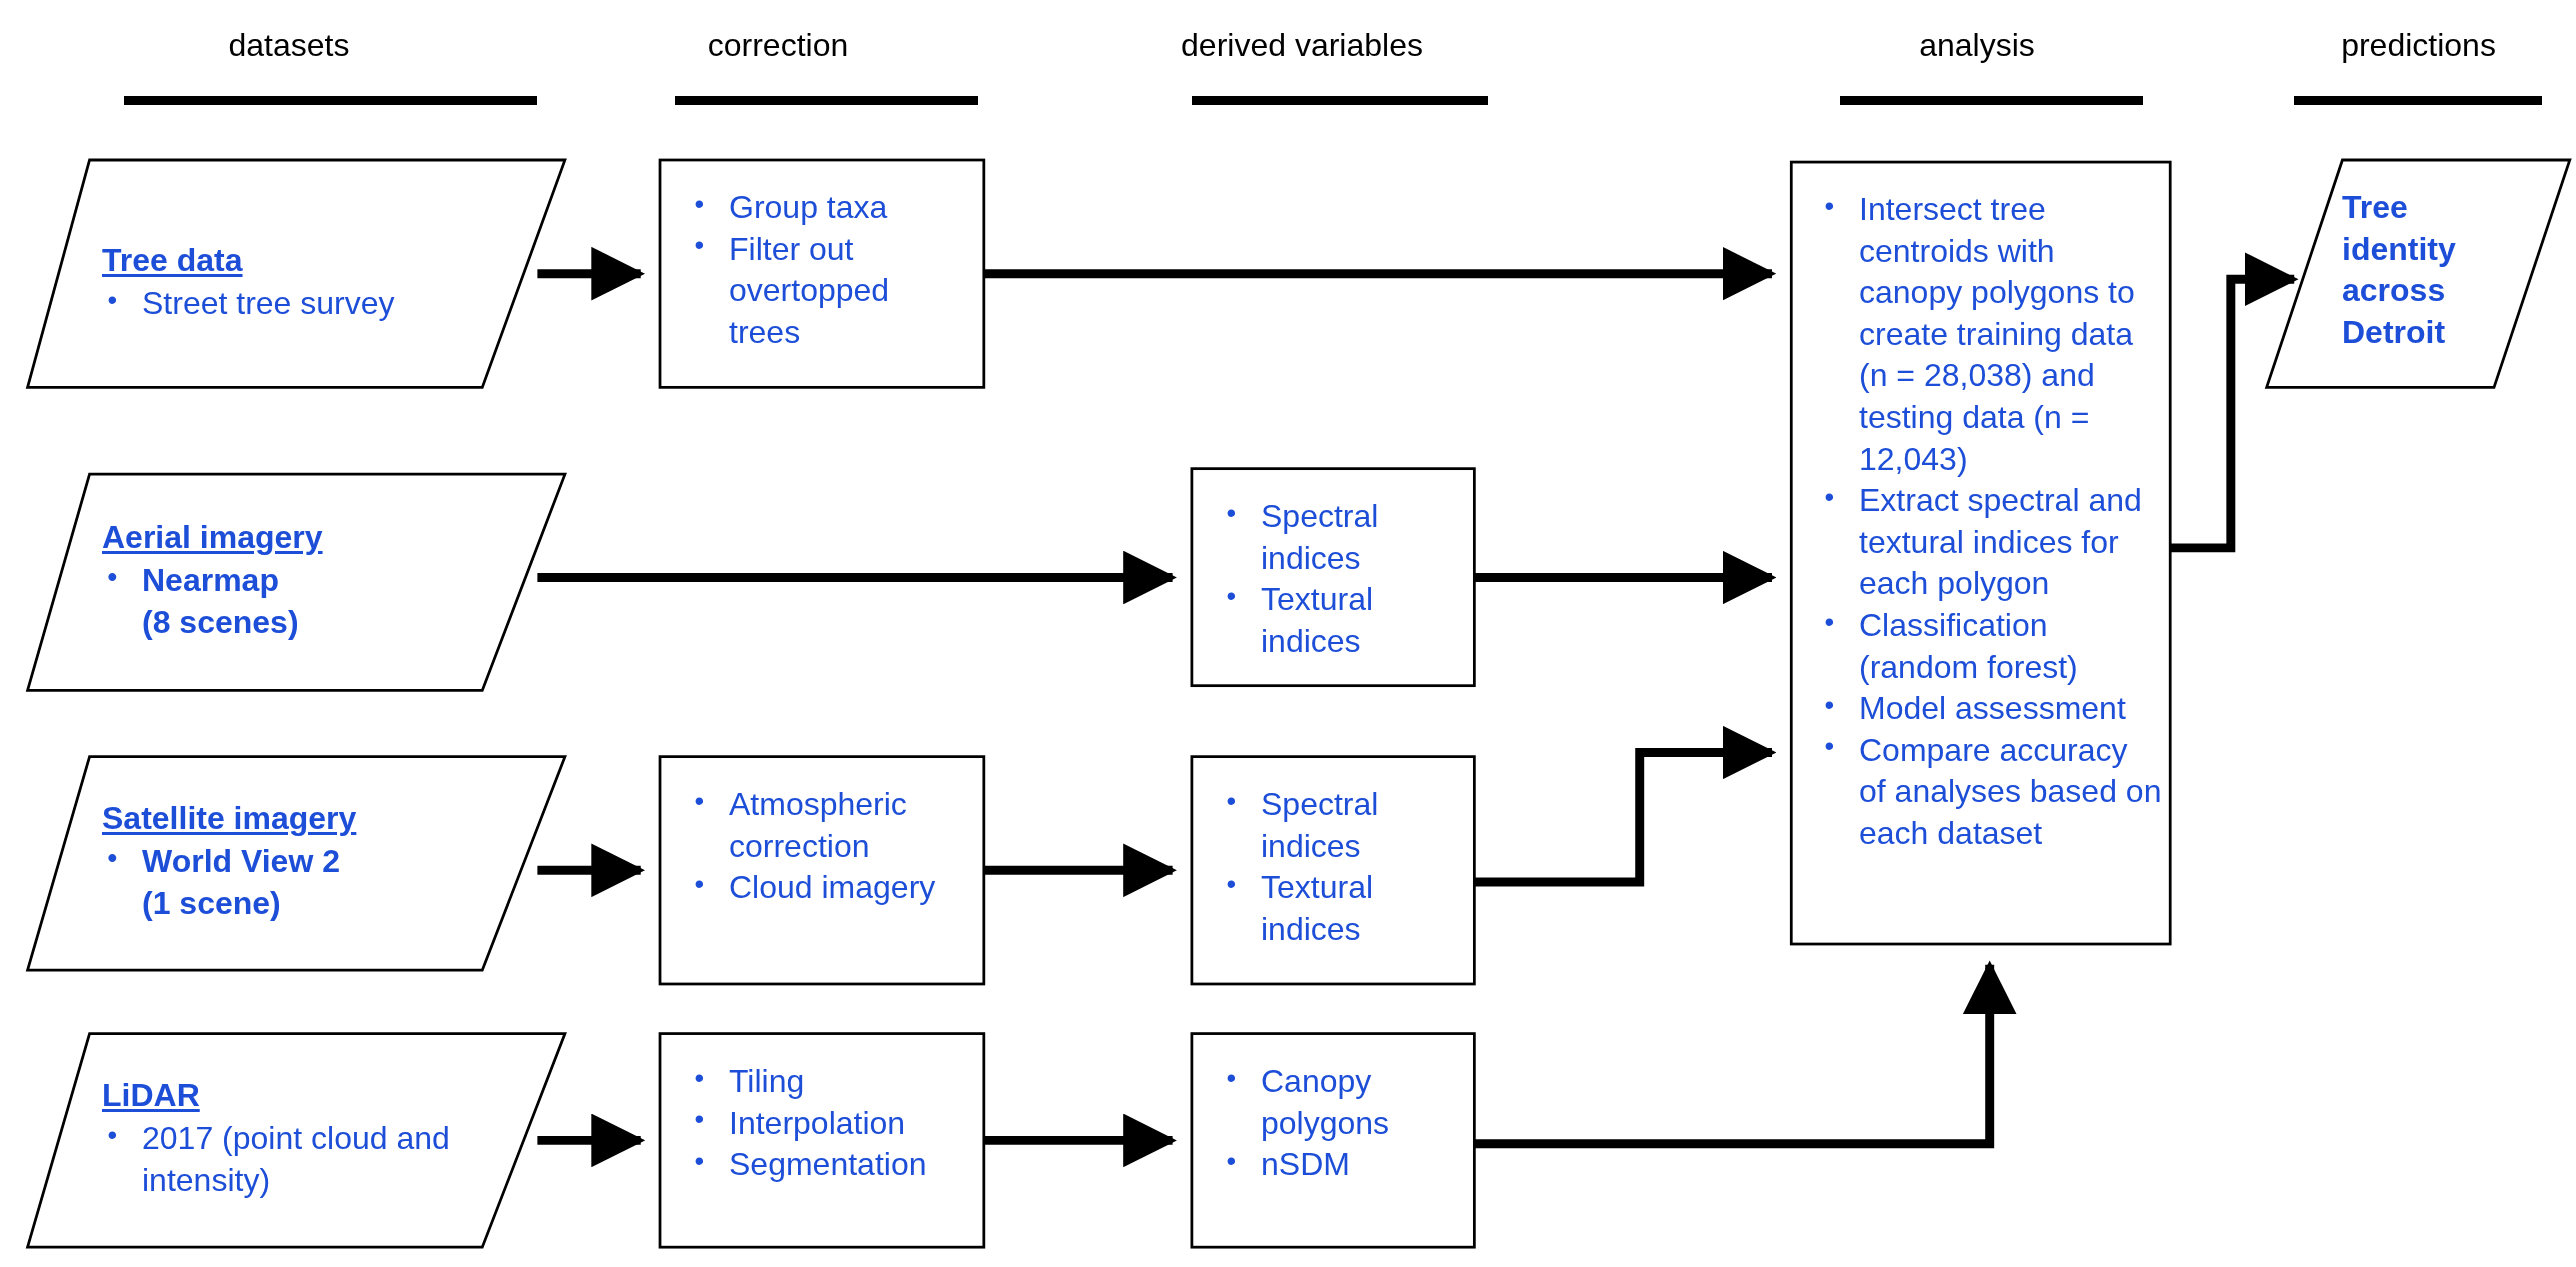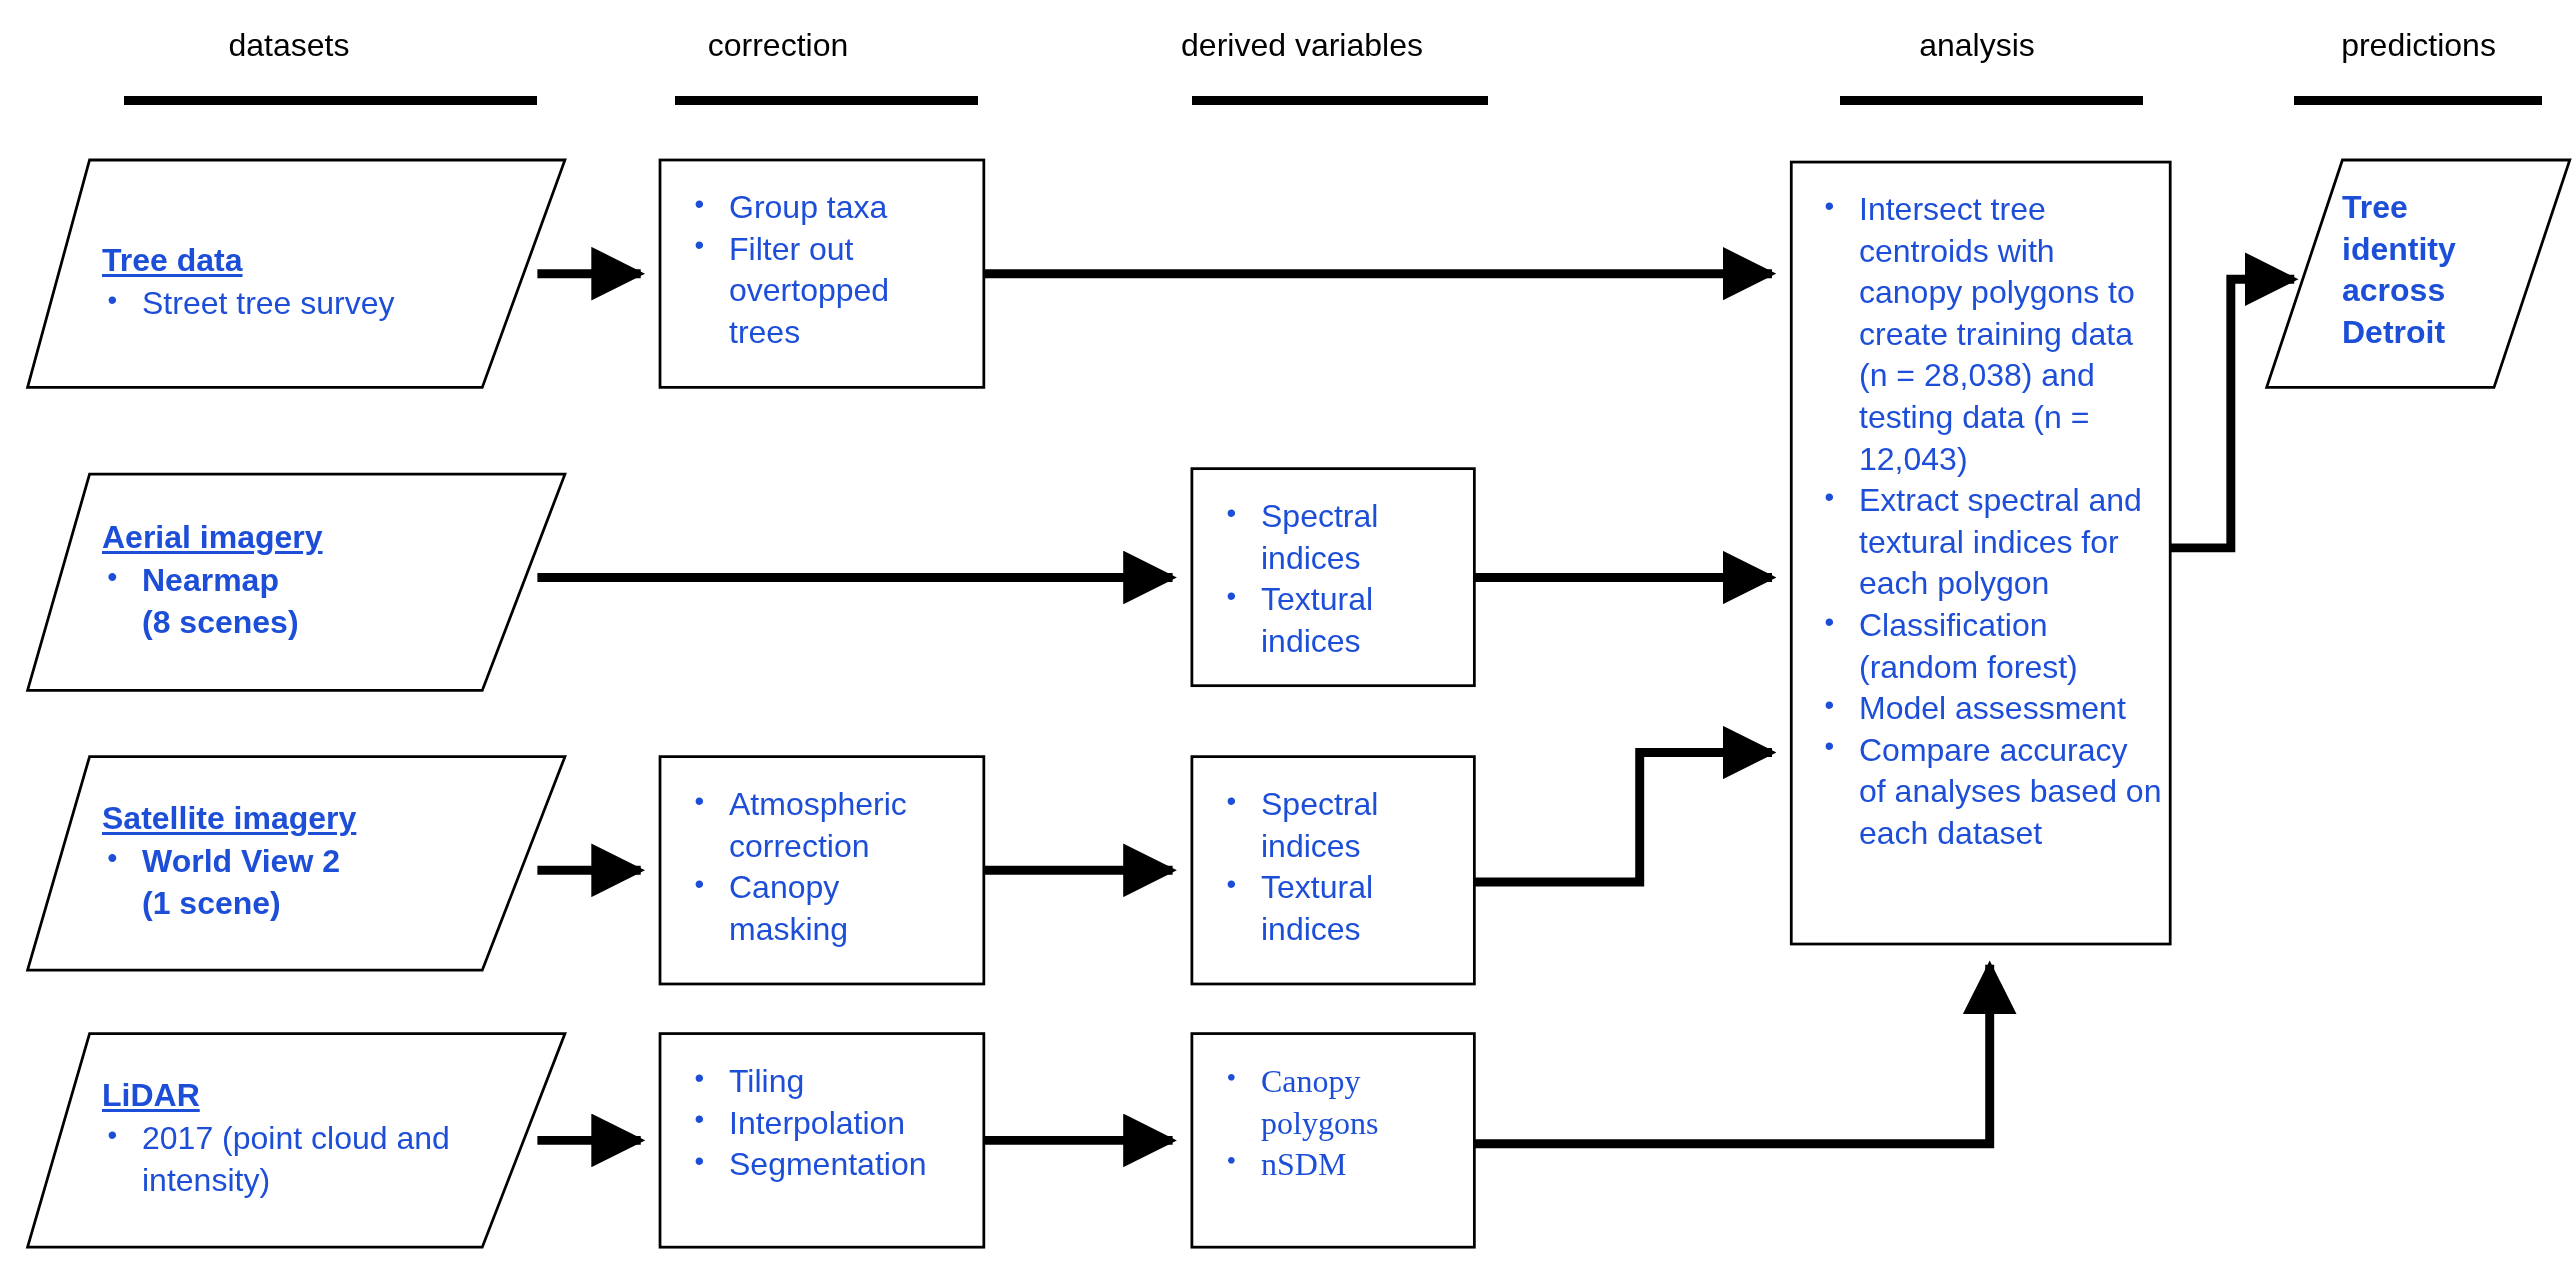--- a/index.html
+++ b/index.html
@@ -198,21 +198,21 @@
     <span class="node-title">Satellite imagery</span>
     <ul class="bullets">
       <li class="plain-lines">World View 2
    (1 scene)</li>
     </ul>
   </div>
 
   <div class="node-text" style="left:689px; top:784px; width:276px;">
     <ul class="bullets">
       <li>Atmospheric correction</li>
-      <li>Canopy masking</li>
+      <li>Cloud imagery</li>
     </ul>
   </div>
 
   <div class="node-text" style="left:1221px; top:784px; width:241px;">
     <ul class="bullets">
       <li>Spectral indices</li>
       <li>Textural indices</li>
     </ul>
   </div>
 
@@ -224,21 +224,21 @@
   </div>
 
   <div class="node-text" style="left:689px; top:1061px; width:289px;">
     <ul class="bullets">
       <li>Tiling</li>
       <li>Interpolation</li>
       <li>Segmentation</li>
     </ul>
   </div>
 
-  <div class="node-text" style="left:1221px; top:1061px; width:241px;font-family:Liberation Serif, serif;">
+  <div class="node-text" style="left:1221px; top:1061px; width:241px;">
     <ul class="bullets">
       <li>Canopy polygons</li>
       <li>nSDM</li>
     </ul>
   </div>
 
   <div class="node-text" style="left:1819px; top:189px; width:344px;">
     <ul class="bullets">
       <li>Intersect tree centroids with canopy polygons to create training data  (n = 28,038) and testing data (n = 12,043)</li>
       <li>Extract spectral and textural indices for each polygon</li>

